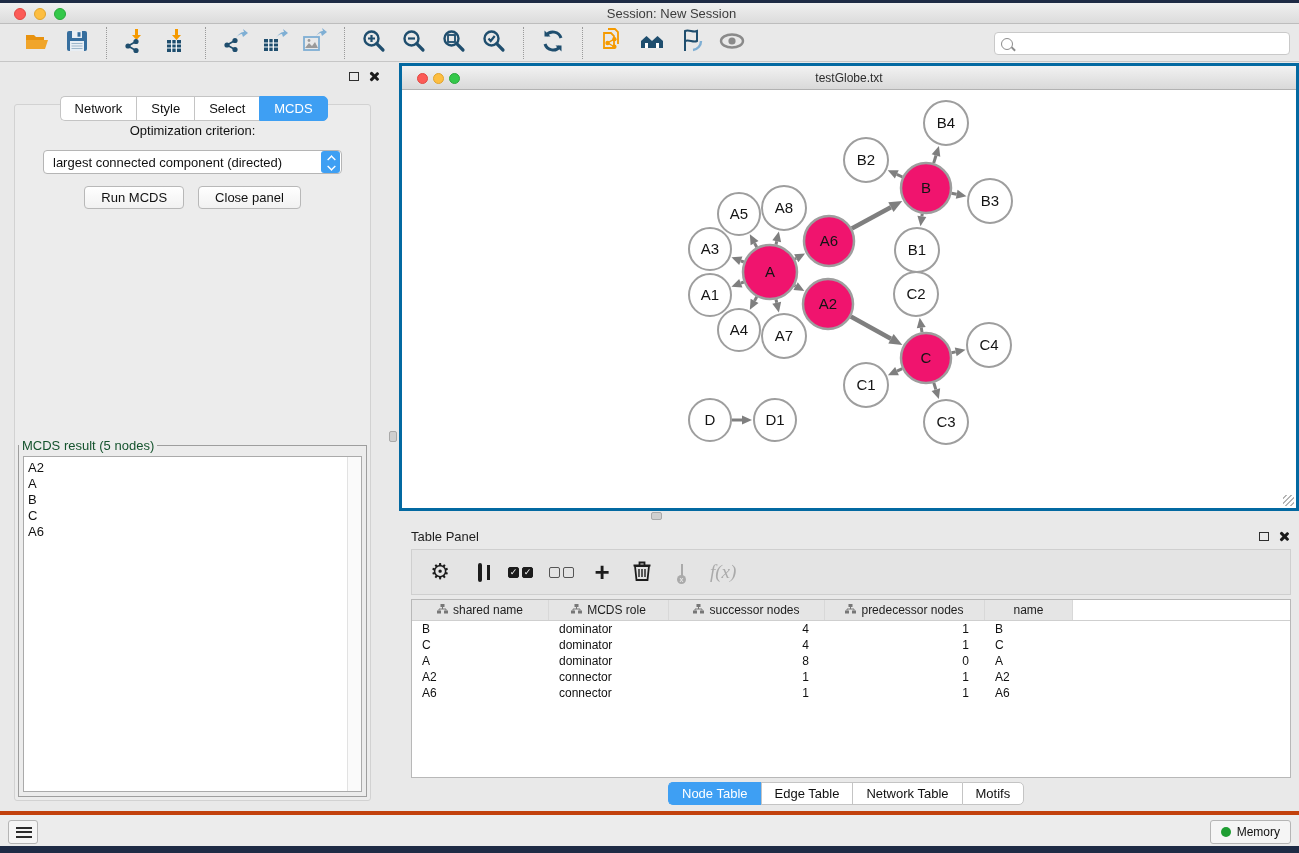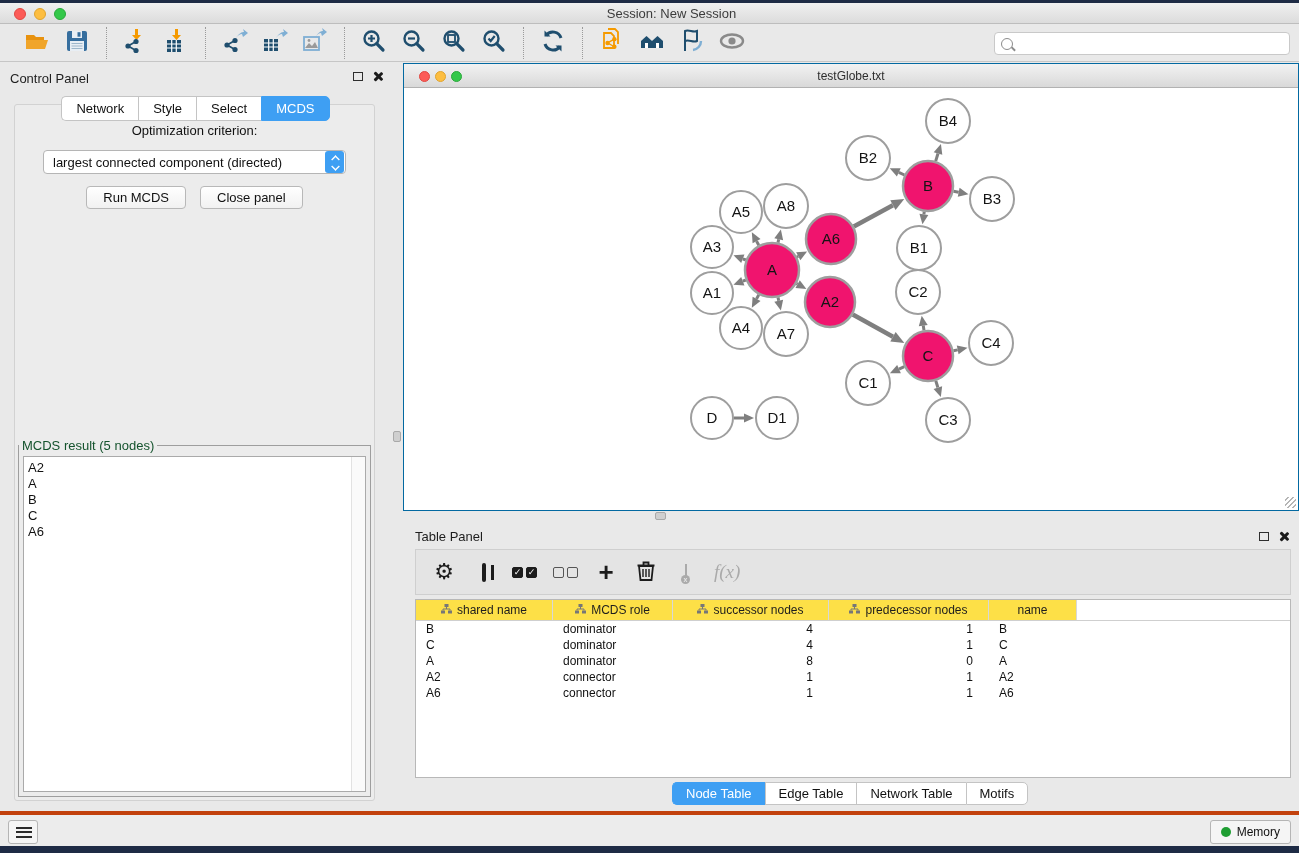--- a/index.html
+++ b/index.html
@@ -62,21 +62,21 @@
   .vscroll { position:absolute; right:0; top:0; bottom:0; width:14px; background:#fafafa; border-left:1px solid #e2e2e2; }
 
   
   .vsplit { width:12px; background:#e9e9e9; position:relative; cursor:col-resize; }
   .vsplit .grip { position:absolute; left:2px; top:368px; width:8px; height:11px; background:#cfcfcf; border:1px solid #a9a9a9; border-radius:2px; }
 
   
   .rcol { flex:1; display:flex; flex-direction:column; position:relative; }
 
   
-  .netframe { height:448px; border:1px solid #0369a1; background:#fff; display:flex; flex-direction:column; }
+  .netframe { height:448px; border:3px solid #0369a1; background:#fff; display:flex; flex-direction:column; }
   .net-titlebar { height:24px; background:linear-gradient(#f2f2f2,#d9d9d9); border-bottom:1px solid #b2b2b2; position:relative; }
   .net-titlebar .tl { top:7px; width:11px; height:11px; }
   .net-titlebar .tl.red { left:15px; } .net-titlebar .tl.yel { left:31px; } .net-titlebar .tl.grn { left:47px; }
   .net-title { text-align:center; font-size:12px; line-height:24px; color:#2d2d2d; }
   .net-canvas { flex:1; position:relative; background:#fff; overflow:hidden; }
   .resize-grip { position:absolute; right:2px; bottom:2px; width:11px; height:11px;
     background:repeating-linear-gradient(135deg, transparent 0 2px, #b5b5b5 2px 3.5px); cursor:nwse-resize; }
 
   
   .hsplit { height:10px; background:#e9e9e9; position:relative; cursor:row-resize; }
@@ -99,21 +99,21 @@
   .fx-glyph { font-family:"Liberation Serif", serif; font-style:italic; font-size:19px; }
   .gridx-glyph { position:relative; width:18px; height:13px; border:1.6px solid #aaa; }
   .gridx-glyph::before { content:""; position:absolute; inset:0; background:
      linear-gradient(#aaa,#aaa) 0 3.2px/100% 1.4px no-repeat,
      linear-gradient(#aaa,#aaa) 5px 0/1.4px 100% no-repeat,
      linear-gradient(#aaa,#aaa) 10px 0/1.4px 100% no-repeat; }
   .gridx-glyph .xdot { position:absolute; right:-4px; bottom:-4px; width:9px; height:9px; background:#aaa; border-radius:50%; color:#e4e4e4; font-size:7px; line-height:9px; text-align:center; font-weight:bold; }
 
   .datatable { position:absolute; left:12px; right:8px; top:78px; bottom:33px; background:#fff; border:1px solid #b8b8b8; overflow:hidden; }
   .thead { display:flex; height:21px; border-bottom:1px solid #cfcfcf; }
-  .th { background:#fde047; border-right:1px solid #d8d8d8; display:flex; align-items:center; justify-content:center; gap:5px; font-size:12px; color:#1d1d1d; }
+  .th { background:#e5e5e5; border-right:1px solid #d8d8d8; display:flex; align-items:center; justify-content:center; gap:5px; font-size:12px; color:#1d1d1d; }
   .th svg { flex:0 0 auto; }
   .trow { display:flex; height:16px; cursor:default; }
   .td { font-size:12px; color:#111; line-height:16px; padding:0 10px; overflow:hidden; white-space:nowrap; }
   .td.num { text-align:right; padding-right:16px; }
 
   .ttab-row { position:absolute; bottom:6px; left:269px; display:flex; }
   .ttab { font-size:13px; padding:3px 13px; background:#fff; border:1px solid #c4c4c4; border-right:none; color:#111; cursor:pointer; }
   .ttab:first-child { border-radius:5px 0 0 5px; }
   .ttab:last-child { border-radius:0 5px 5px 0; border-right:1px solid #c4c4c4; }
   .ttab.active { background:#3e9ff3; color:#fff; border-color:#3e9ff3; }
@@ -296,21 +296,20 @@
       <div class="search-wrap">
         <span class="mag"></span>
         <input class="search-input" placeholder="" style="">
       </div>
     </div>
 
     <div class="main">
 
       <div class="cpanel">
         <div class="panel-head">
-          <div class="panel-title">Control Panel</div>
           <span class="float-ico"></span>
           <span class="close-ico"></span>
         </div>
         <div class="ctab-row">
             <button class="ctab">Network</button>
             <button class="ctab">Style</button>
             <button class="ctab">Select</button>
             <button class="ctab active">MCDS</button>
           </div>
         <div class="cbody">

